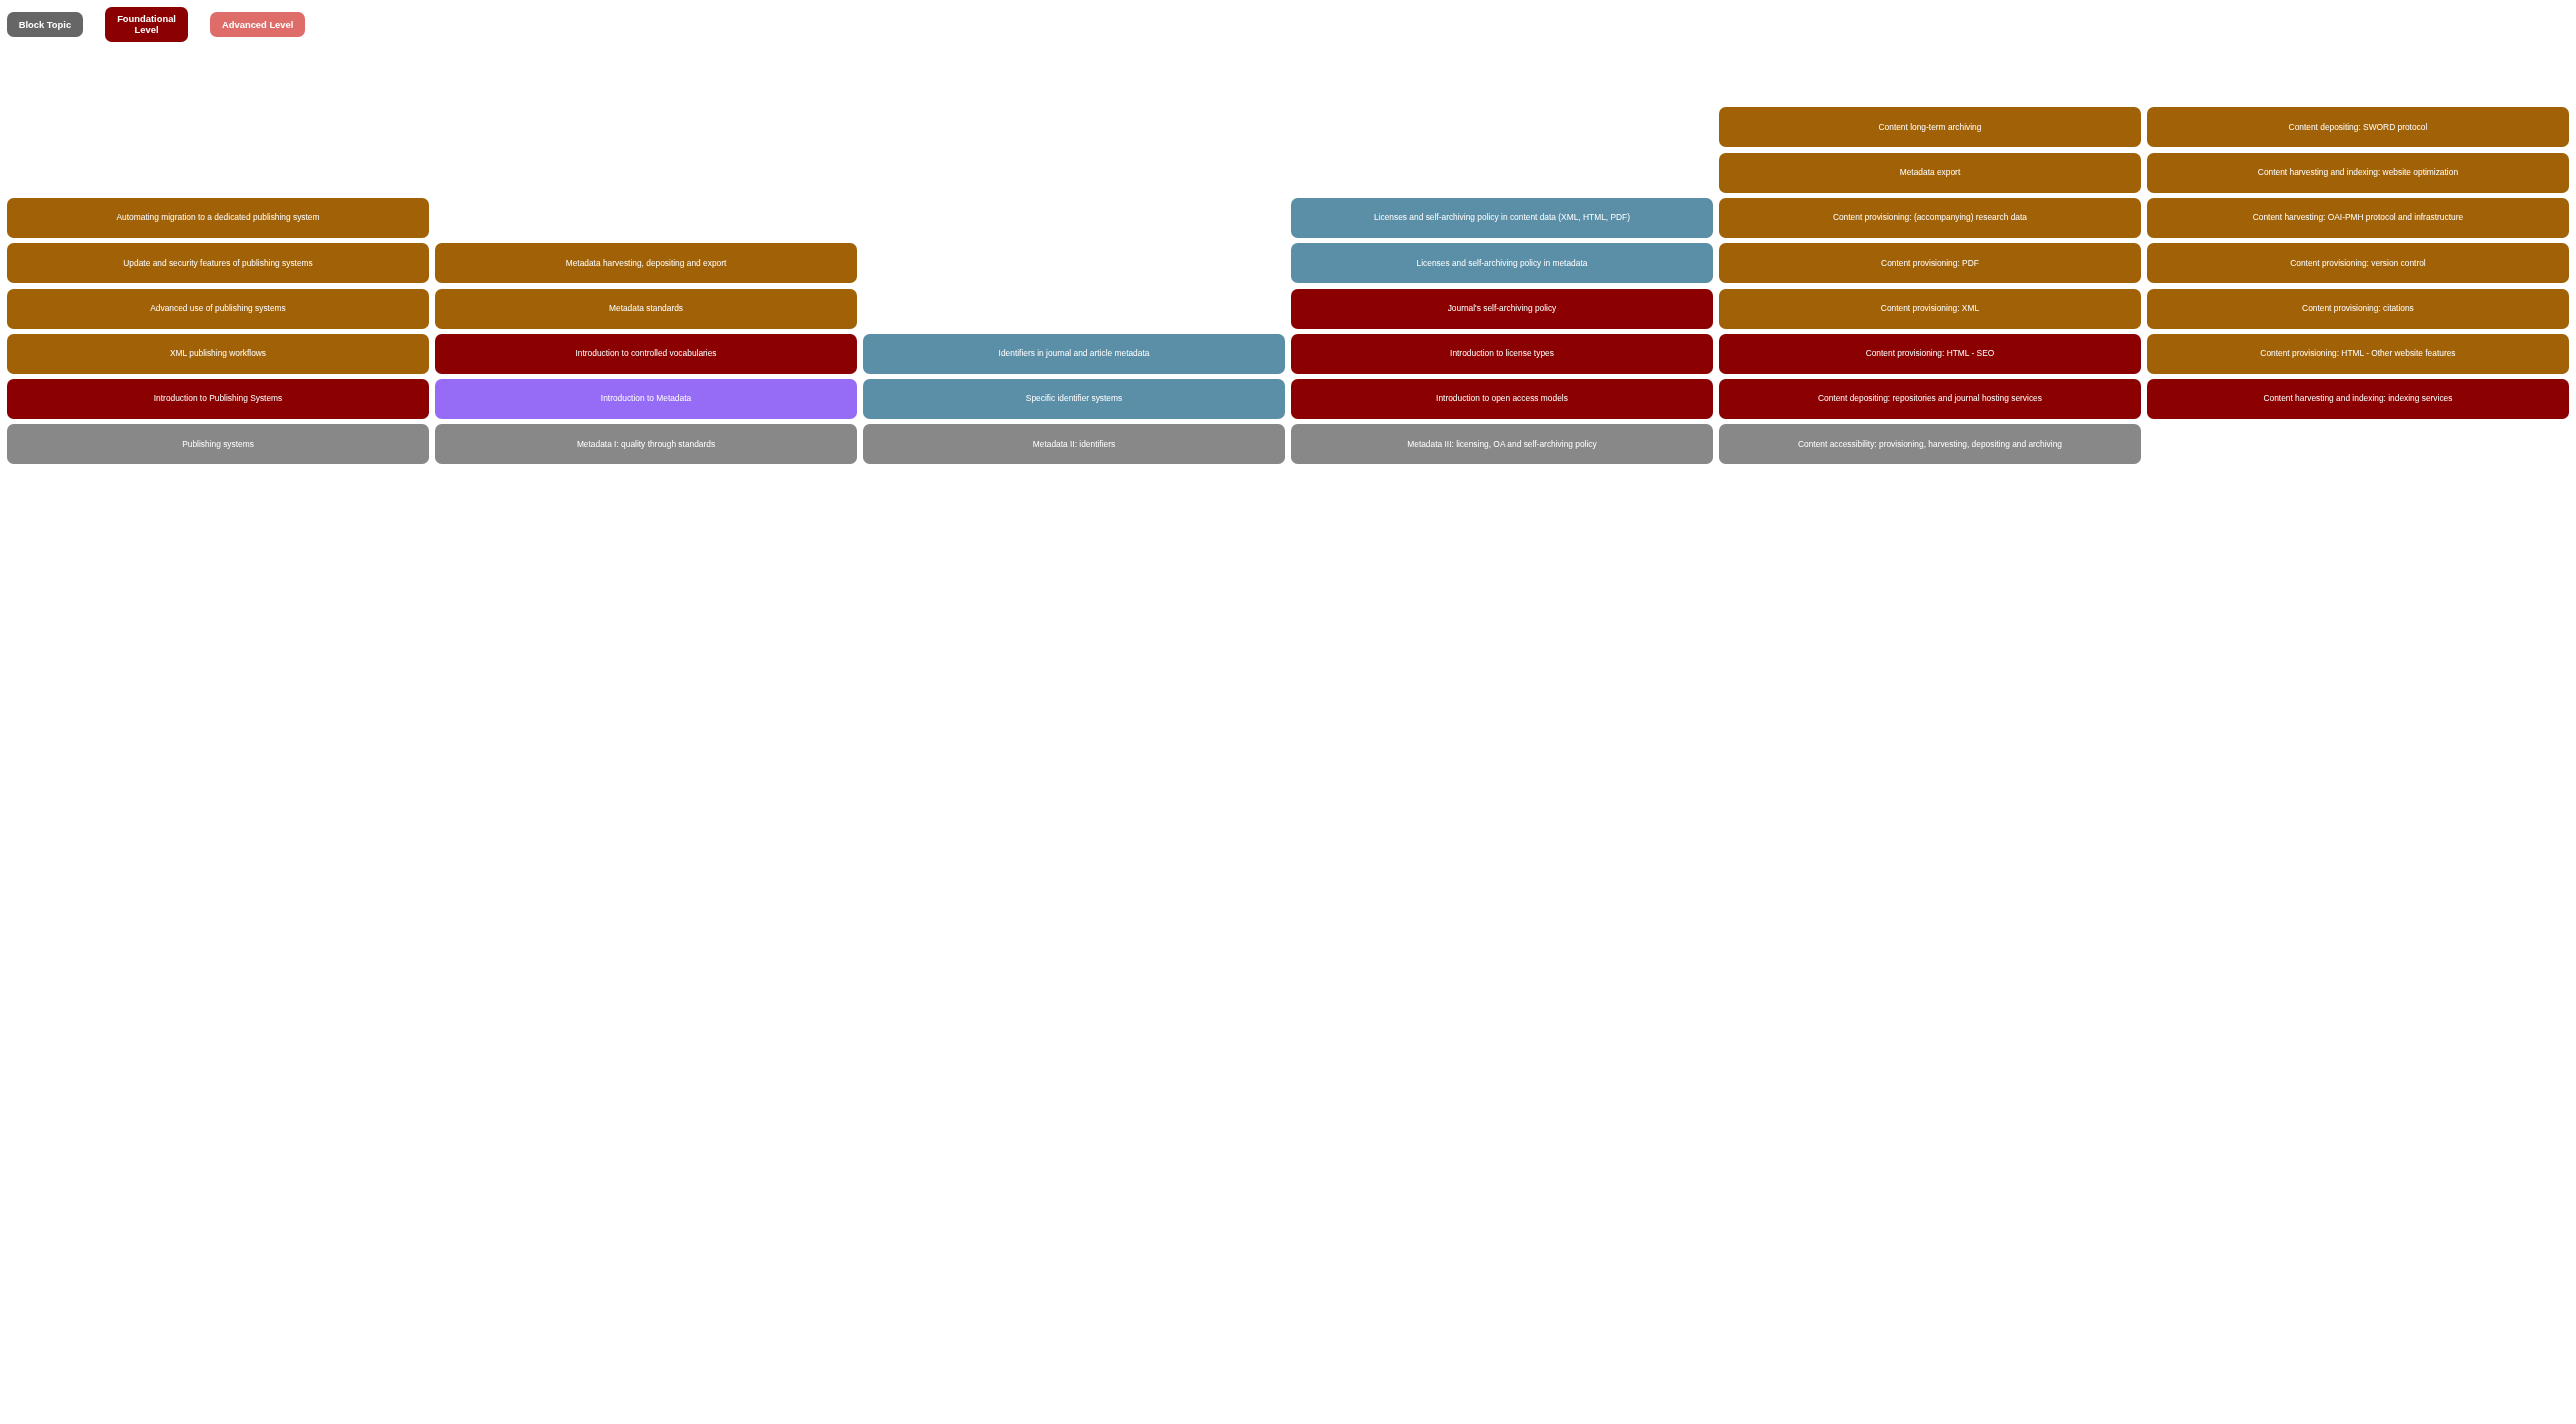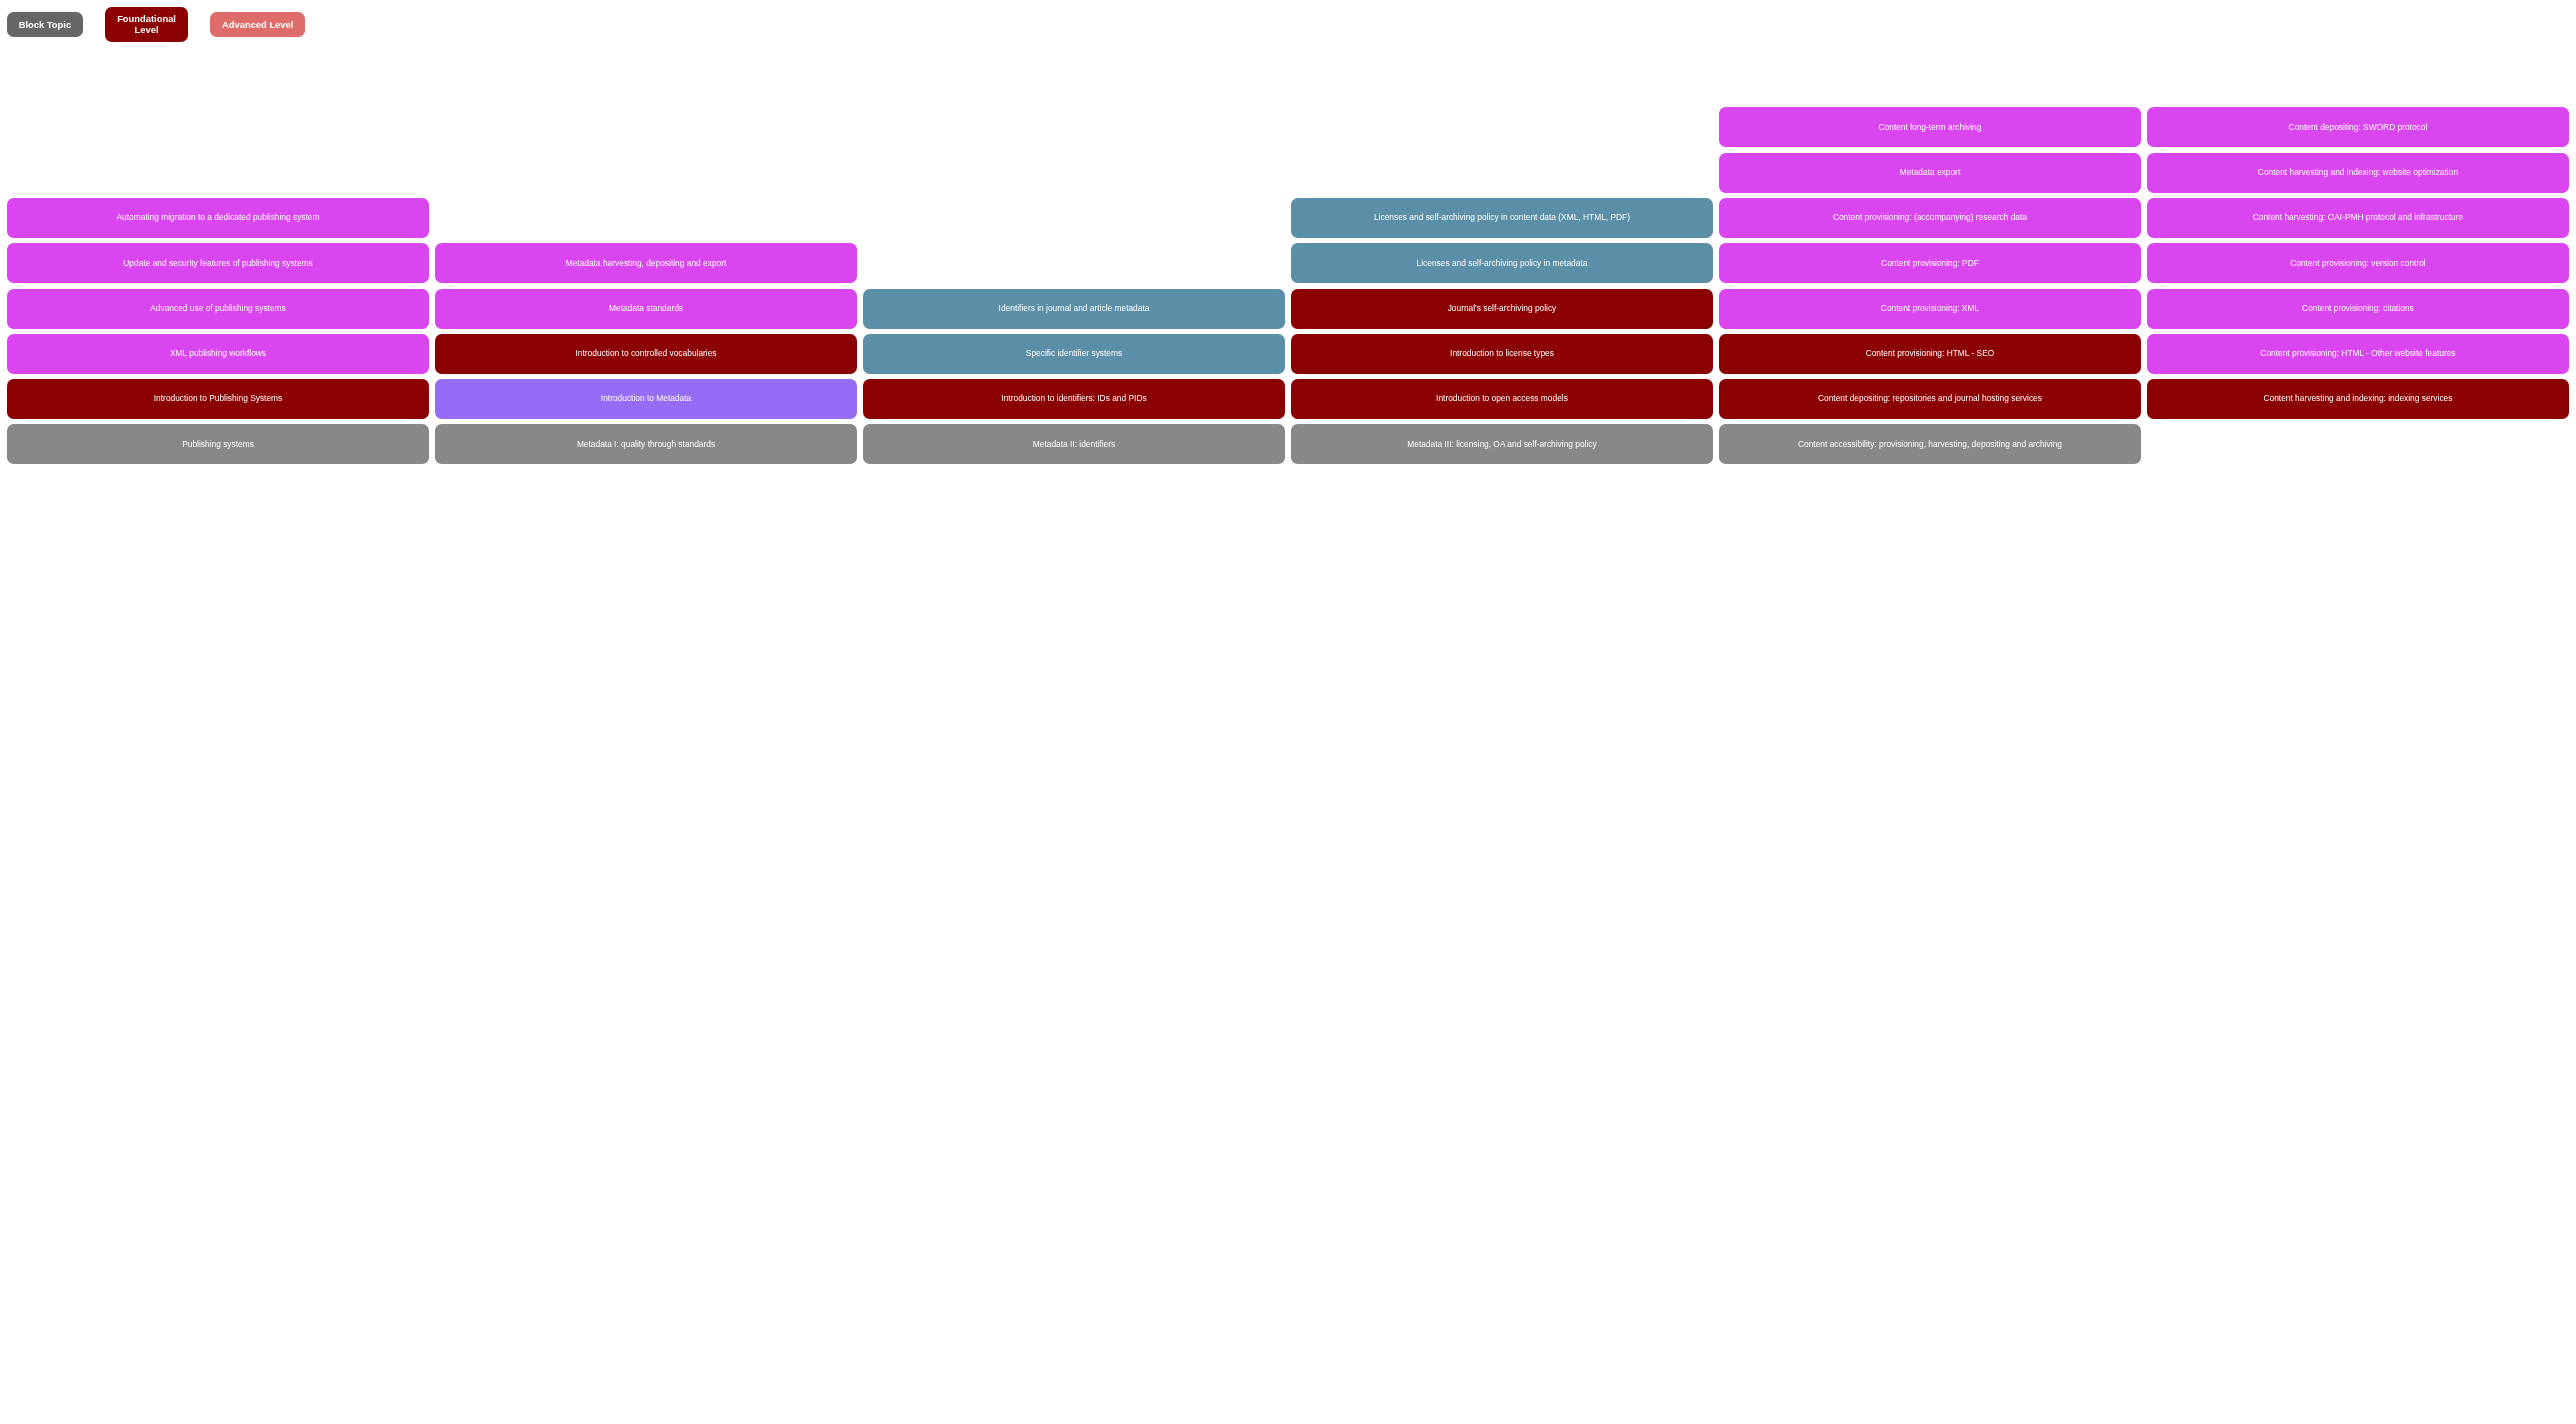--- a/index.html
+++ b/index.html
@@ -55,21 +55,21 @@
       font-size: 8.4px;
       text-align: center;
       line-height: 1.35;
       min-height: 40px;
       display: flex;
       align-items: center;
       justify-content: center;
     }
     .card-dark-red { background: #8b0000; }
     .card-medium-red { background: #8b5cf6; opacity: 0.9; }
-    .card-light-red { background: #d946ef; }
+    .card-light-red { background: #a16207; }
     .card-gray { background: #888; }
     .card-teal { background: #5b8fa8; }
 
     
     .spacer {
       visibility: hidden;
       min-height: 40px;
     }
   </style>
 </head>
@@ -112,21 +112,20 @@
       <div class="card card-gray">Metadata I: quality through standards</div>
     </div>
     <div class="col">
       <div class="spacer"></div>
       <div class="spacer"></div>
       <div class="spacer"></div>
       <div class="spacer"></div>
       <div class="spacer"></div>
       <div class="card card-teal">Identifiers in journal and article metadata</div>
       <div class="card card-teal">Specific identifier systems</div>
-      <div class="card card-dark-red">Introduction to identifiers: IDs and PIDs</div>
       <div class="card card-gray">Metadata II: identifiers</div>
     </div>
     <div class="col">
       <div class="spacer"></div>
       <div class="spacer"></div>
       <div class="card card-teal">Licenses and self-archiving policy in content data (XML, HTML, PDF)</div>
       <div class="card card-teal">Licenses and self-archiving policy in metadata</div>
       <div class="card card-dark-red">Journal's self-archiving policy</div>
       <div class="card card-dark-red">Introduction to license types</div>
       <div class="card card-dark-red">Introduction to open access models</div>

